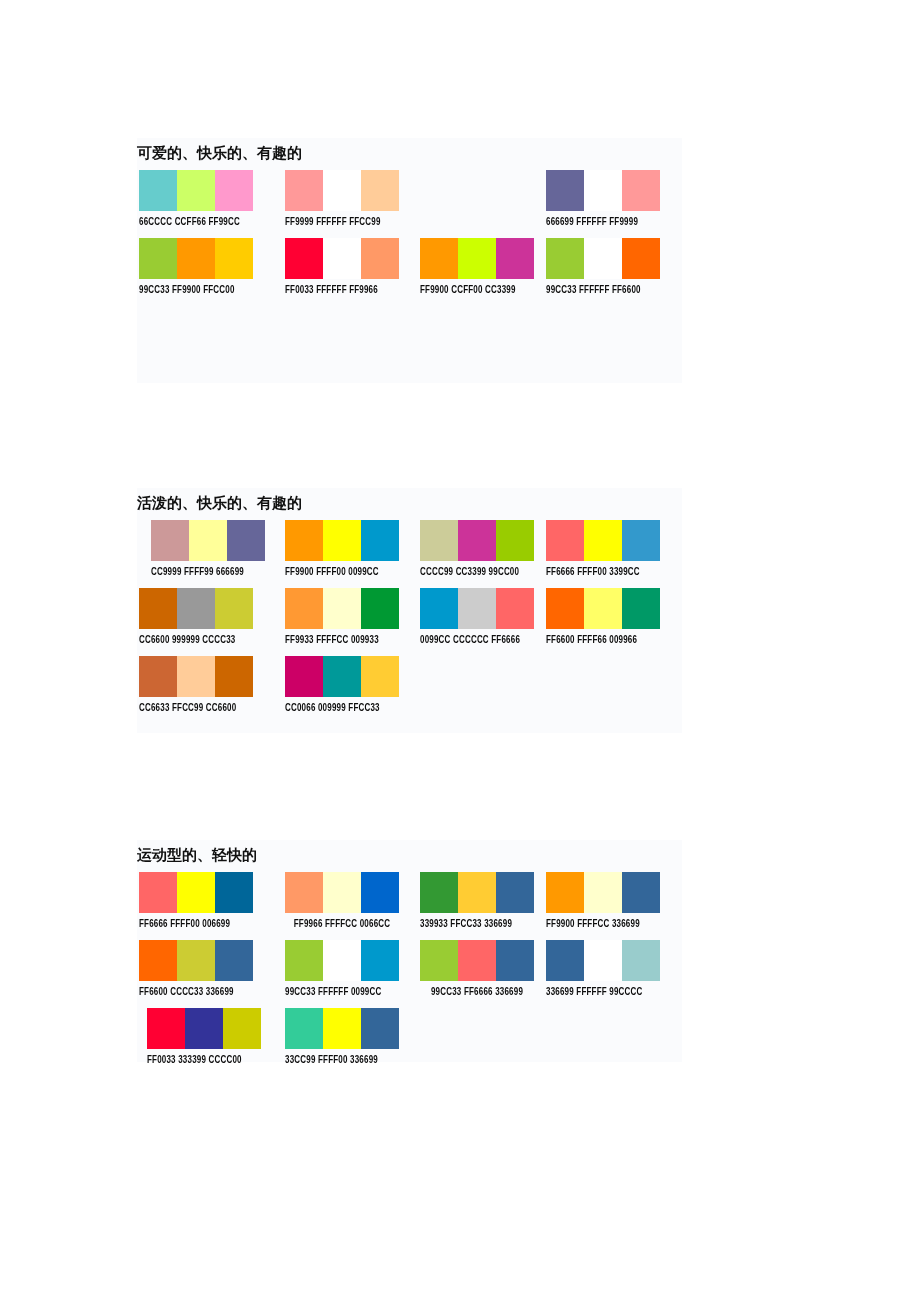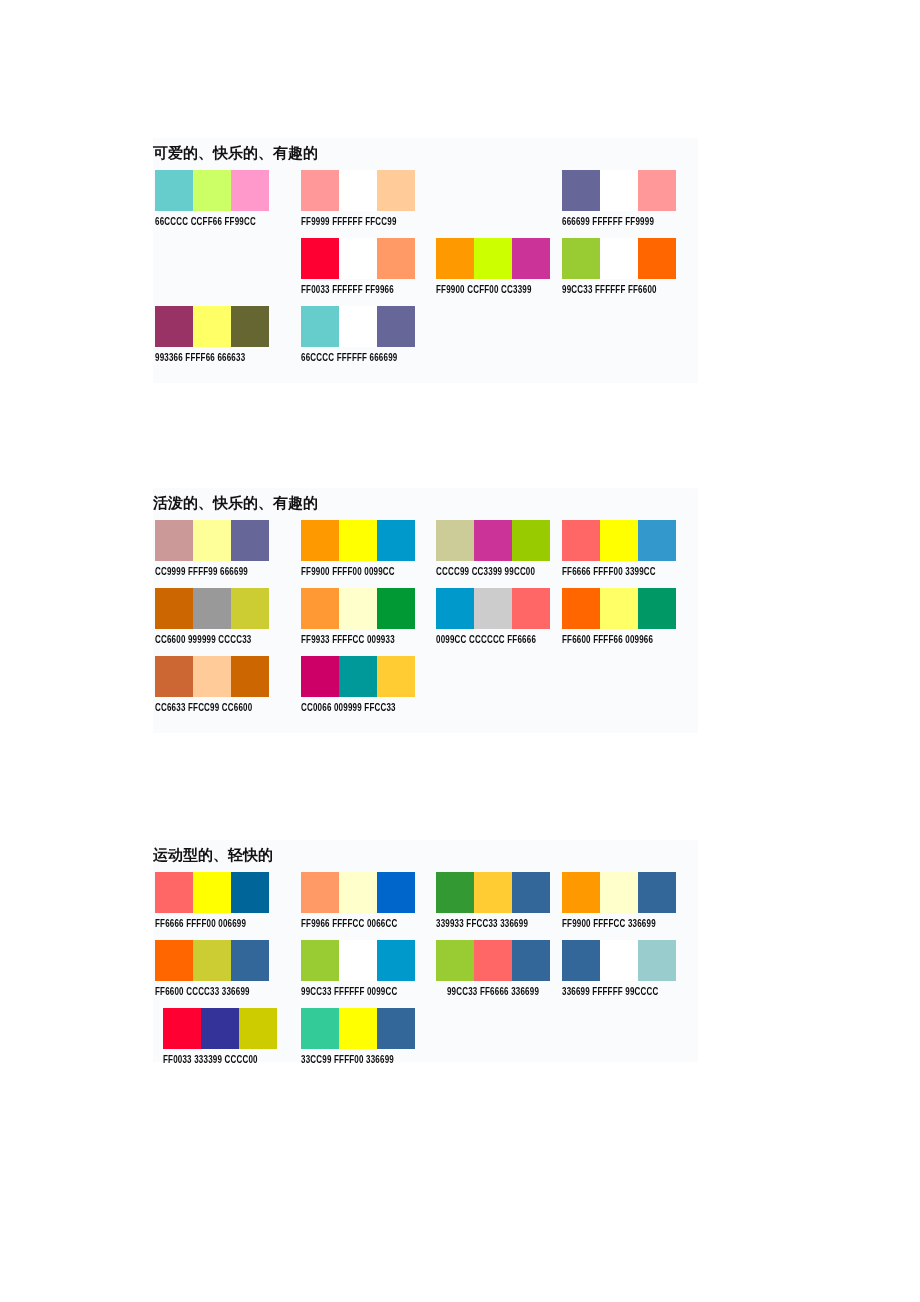--- a/index.html
+++ b/index.html
@@ -18,21 +18,20 @@
     position: absolute;
     left: 0; top: 0;
     width: 920px;
     height: 1302px;
     background: #ffffff;
   }
   
   .section {
     position: absolute;
     background: #fafbfd;
-    margin-left: 16px;
   }
   .sec-title {
     font-family: "Liberation Sans", sans-serif;
     font-weight: bold;
     font-size: 15px;
     line-height: 18px;
     color: #111111;
     letter-spacing: 0px;
     white-space: nowrap;
     margin: 0;
@@ -100,20 +99,28 @@
             <div class="group" style="left: 407px;">
               <div class="swatches">
                 <div class="sw" style="background: rgb(102, 102, 153);"></div>
                 <div class="sw" style="background: rgb(255, 255, 255);"></div>
                 <div class="sw" style="background: rgb(255, 153, 153);"></div>
               </div>
               <div class="codes">666699 FFFFFF FF9999</div>
             </div>
           </div>
           <div class="prow">
+            <div class="group" style="left: 0px;">
+              <div class="swatches">
+                <div class="sw" style="background: rgb(153, 204, 51);"></div>
+                <div class="sw" style="background: rgb(255, 153, 0);"></div>
+                <div class="sw" style="background: rgb(255, 204, 0);"></div>
+              </div>
+              <div class="codes">99CC33 FF9900 FFCC00</div>
+            </div>
             <div class="group" style="left: 146px;">
               <div class="swatches">
                 <div class="sw" style="background: rgb(255, 0, 51);"></div>
                 <div class="sw" style="background: rgb(255, 255, 255);"></div>
                 <div class="sw" style="background: rgb(255, 153, 102);"></div>
               </div>
               <div class="codes">FF0033 FFFFFF FF9966</div>
             </div>
             <div class="group" style="left: 281px;">
               <div class="swatches">
@@ -123,47 +130,29 @@
               </div>
               <div class="codes">FF9900 CCFF00 CC3399</div>
             </div>
             <div class="group" style="left: 407px;">
               <div class="swatches">
                 <div class="sw" style="background: rgb(153, 204, 51);"></div>
                 <div class="sw" style="background: rgb(255, 255, 255);"></div>
                 <div class="sw" style="background: rgb(255, 102, 0);"></div>
               </div>
               <div class="codes">99CC33 FFFFFF FF6600</div>
-            </div>
-          </div>
-          <div class="prow">
-            <div class="group" style="left: 0px;">
-              <div class="swatches">
-                <div class="sw" style="background: rgb(153, 51, 102);"></div>
-                <div class="sw" style="background: rgb(255, 255, 102);"></div>
-                <div class="sw" style="background: rgb(102, 102, 51);"></div>
-              </div>
-              <div class="codes">993366 FFFF66 666633</div>
-            </div>
-            <div class="group" style="left: 146px;">
-              <div class="swatches">
-                <div class="sw" style="background: rgb(102, 204, 204);"></div>
-                <div class="sw" style="background: rgb(255, 255, 255);"></div>
-                <div class="sw" style="background: rgb(102, 102, 153);"></div>
-              </div>
-              <div class="codes">66CCCC FFFFFF 666699</div>
             </div>
           </div>
         </div>
       </div>
       <div class="section" style="left: 137px; top: 488px; width: 545px; height: 245px; background: rgb(250, 251, 253);">
         <div class="sec-title" style="position: absolute; left: 0px; top: 6px;">活泼的、快乐的、有趣的</div>
         <div class="rows" style="position: absolute; left: 2px; top: 32px; width: 541px;">
           <div class="prow">
-            <div class="group" style="left: 0px;">
+            <div class="group" style="left: 12px;">
               <div class="swatches">
                 <div class="sw" style="background: rgb(204, 153, 153);"></div>
                 <div class="sw" style="background: rgb(255, 255, 153);"></div>
                 <div class="sw" style="background: rgb(102, 102, 153);"></div>
               </div>
               <div class="codes">CC9999 FFFF99 666699</div>
             </div>
             <div class="group" style="left: 146px;">
               <div class="swatches">
                 <div class="sw" style="background: rgb(255, 153, 0);"></div>
@@ -248,21 +237,21 @@
         <div class="rows" style="position: absolute; left: 2px; top: 32px; width: 541px;">
           <div class="prow">
             <div class="group" style="left: 0px;">
               <div class="swatches">
                 <div class="sw" style="background: rgb(255, 102, 102);"></div>
                 <div class="sw" style="background: rgb(255, 255, 0);"></div>
                 <div class="sw" style="background: rgb(0, 102, 153);"></div>
               </div>
               <div class="codes">FF6666 FFFF00 006699</div>
             </div>
-            <div class="group" style="left: 146px;">
+            <div class="group" style="left: 146px; text-align: center;">
               <div class="swatches">
                 <div class="sw" style="background: rgb(255, 153, 102);"></div>
                 <div class="sw" style="background: rgb(255, 255, 204);"></div>
                 <div class="sw" style="background: rgb(0, 102, 204);"></div>
               </div>
               <div class="codes">FF9966 FFFFCC 0066CC</div>
             </div>
             <div class="group" style="left: 281px;">
               <div class="swatches">
                 <div class="sw" style="background: rgb(51, 153, 51);"></div>

